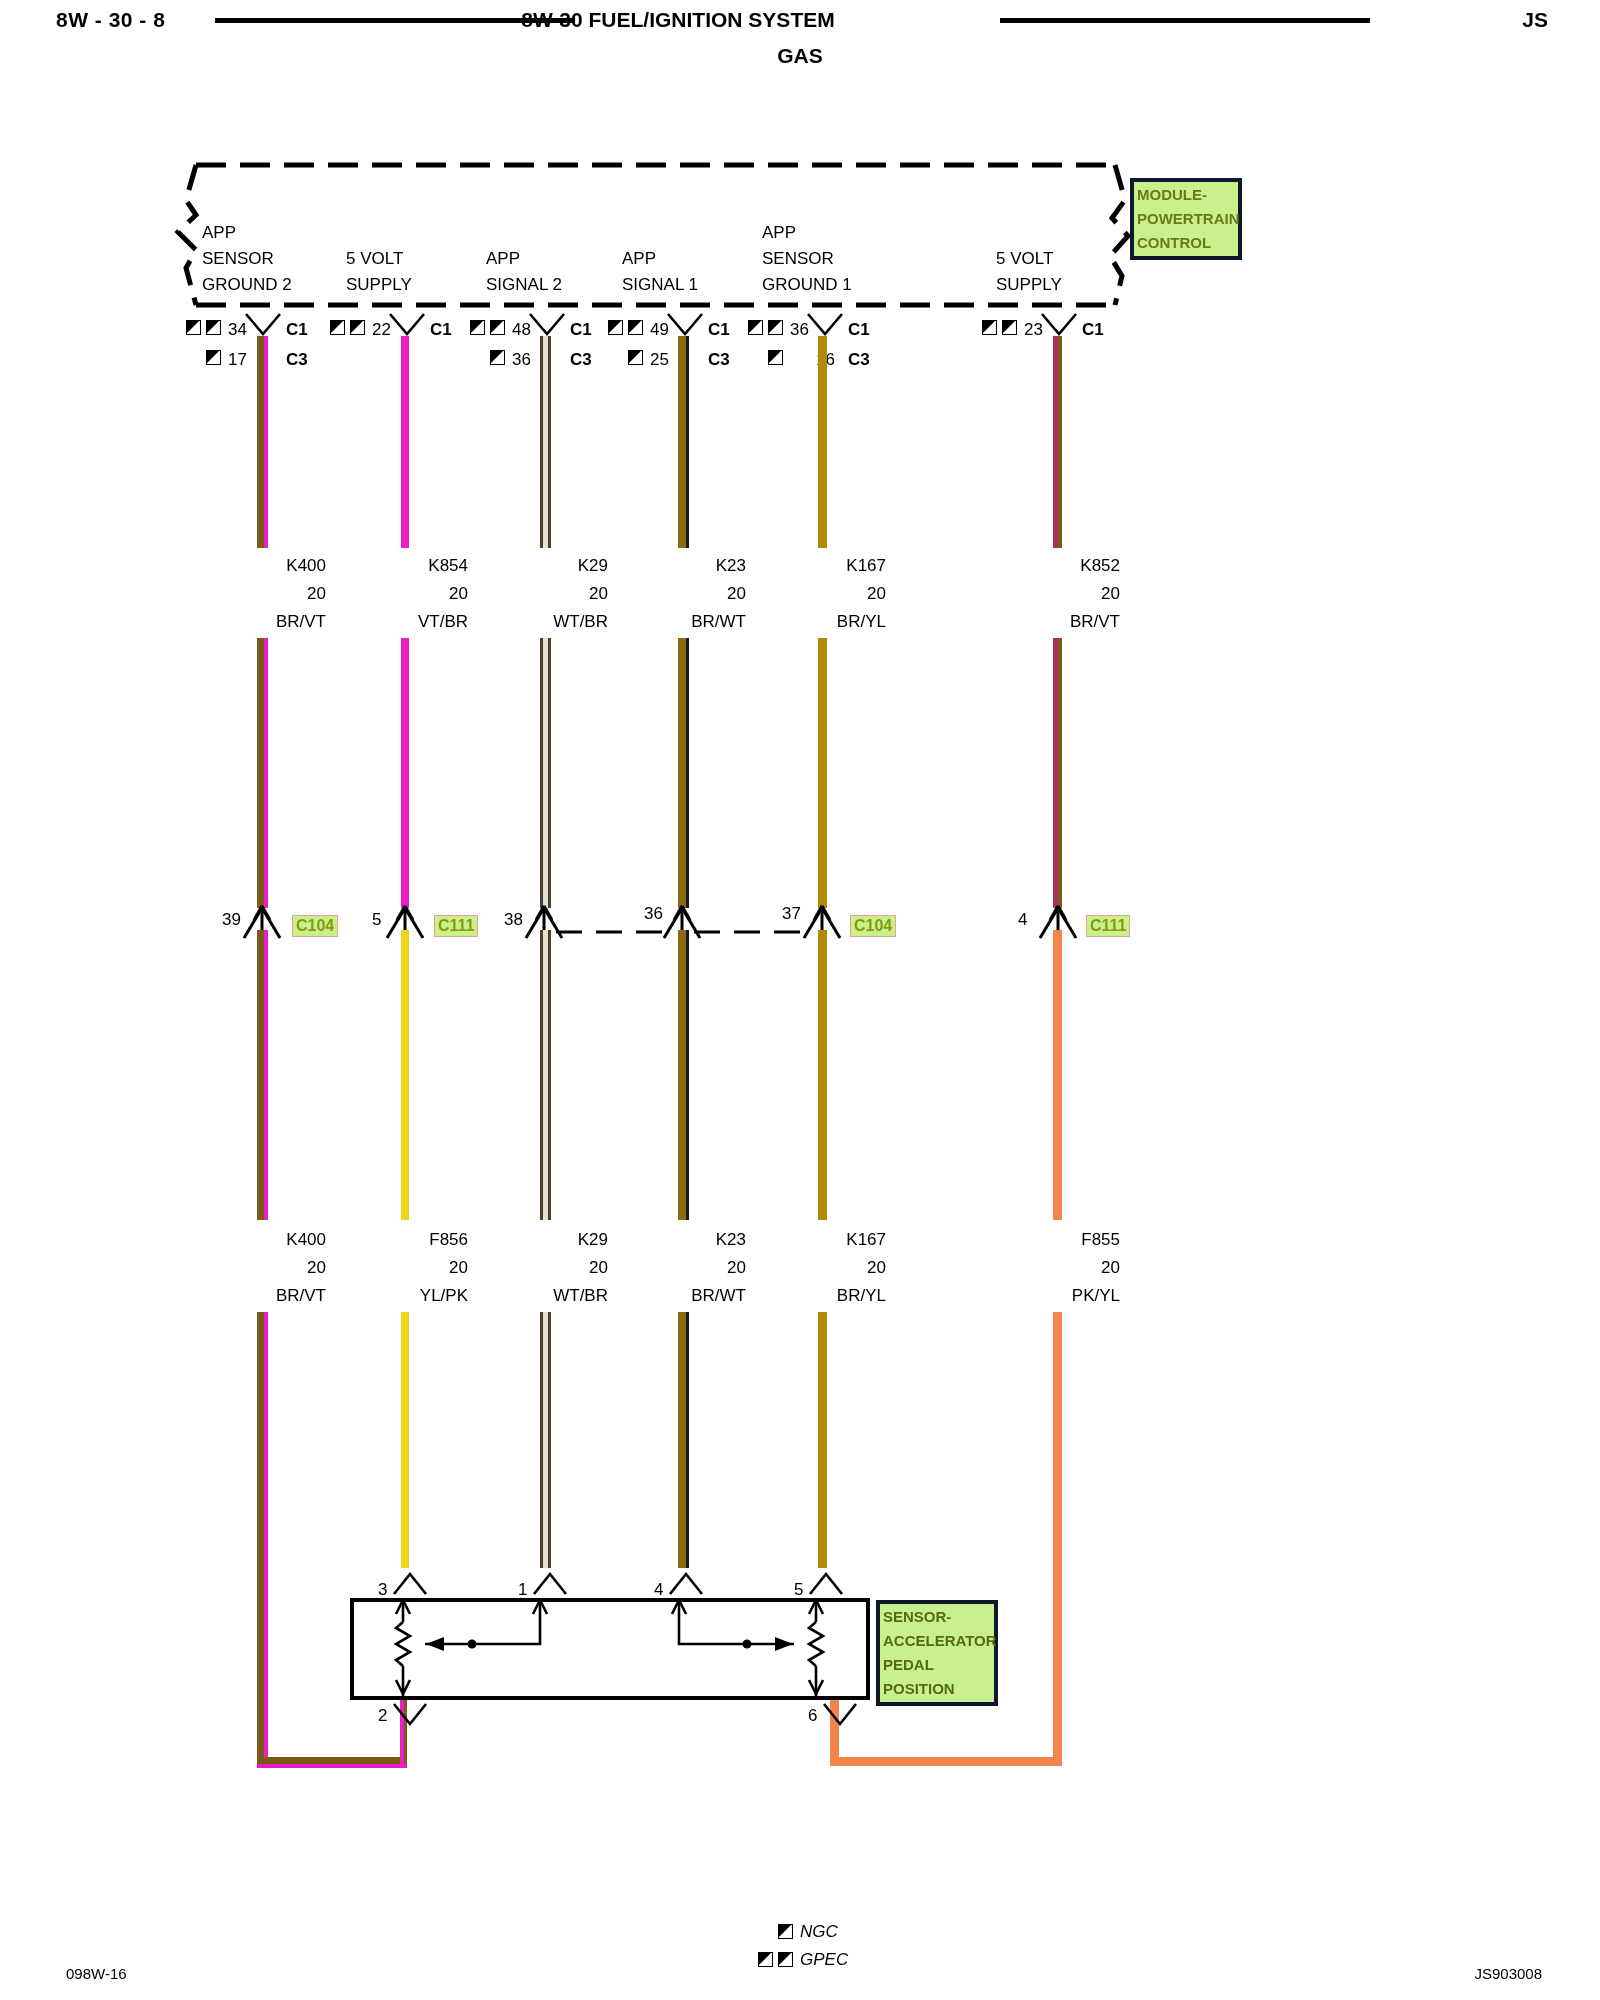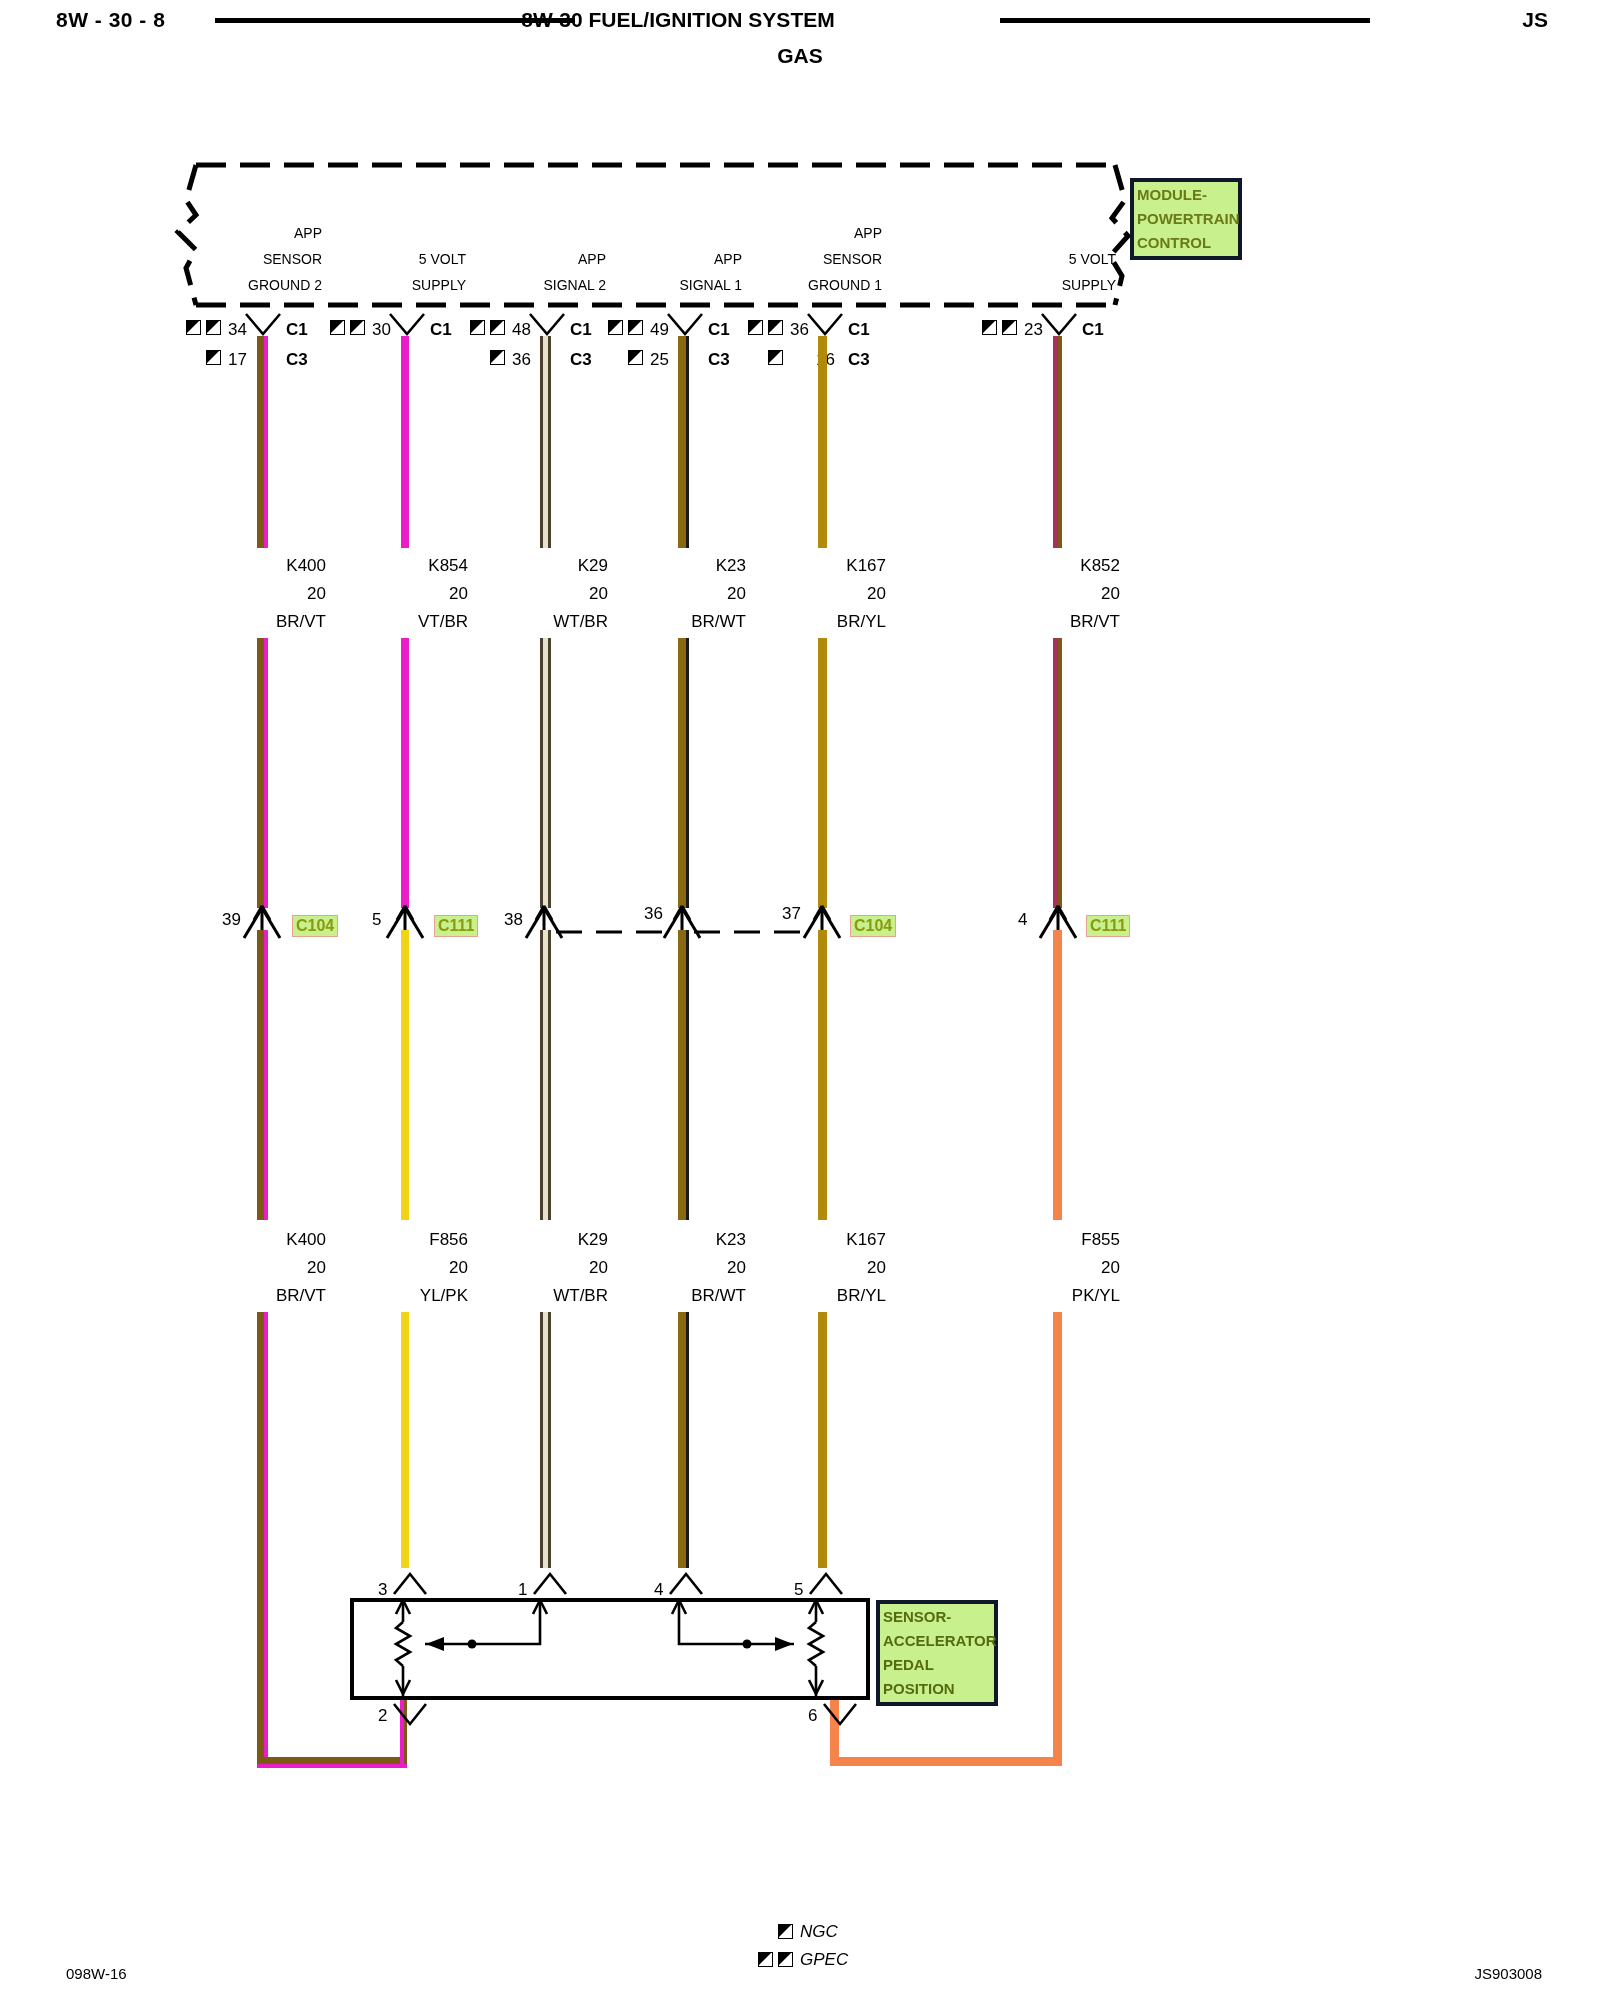--- a/index.html
+++ b/index.html
@@ -45,22 +45,22 @@
     color:#556b12;
     font-size:15px; font-weight:bold;
     line-height:24px;
     padding:1px 3px;
     white-space:pre-line;
   }
   .devlabel.pcm { color:#6a7a18; }
 
   
   .pinname {
-    position:absolute; text-align:right;
-    font-size:14px; line-height:26px; color:#000;
+    position:absolute; text-align:left;
+    font-size:17px; line-height:26px; color:#000;
     white-space:pre-line;
   }
 
   
   .mark {
     position:absolute; width:15px; height:15px;
     border:1.5px solid #000; background:#fff;
   }
   .mark::after{
     content:""; position:absolute; left:0; top:0;
@@ -175,21 +175,21 @@
     <div class="wire" style="left:264px; top:1312px; width:4px; height:452px; background:#ea1ec8;"></div>
     <div class="wire" style="left:257px; top:1757px; width:150px; height:7px; background:#7a5a14;"></div>
     <div class="wire" style="left:257px; top:1764px; width:150px; height:4px; background:#ea1ec8;"></div>
     <div class="wire" style="left:400px; top:1700px; width:7px; height:64px; background:#7a5a14;"></div>
     <div class="wire" style="left:400px; top:1700px; width:4px; height:64px; background:#ea1ec8;"></div>
   </div>
 
   <div>
     <div class="mark" style="left:330px; top:320px;"></div>
     <div class="mark" style="left:350px; top:320px;"></div>
-    <div class="pinnum" style="left:372px; top:320px;">30</div>
+    <div class="pinnum" style="left:372px; top:320px;">22</div>
     <svg style="left:388px;top:312px;width:38px;height:28px;">
       <path d="M2,2 L19,22 L36,2" fill="none" stroke="#000" stroke-width="2.6"></path>
     </svg>
     <div class="cref" style="left:430px; top:320px;">C1</div>
     <div class="wire" style="left:401px; top:336px; width:8px; height:212px; background:#ea1ec8;"></div>
     <div class="wdesc" style="left:342px; top:552px; width:126px;"><span>K854</span><br><span>20</span><br><span>VT/BR</span></div>
     <div class="wire" style="left:401px; top:638px; width:8px; height:270px; background:#ea1ec8;"></div>
     <div class="pinnum" style="left:372px; top:910px;">5</div>
     <svg style="left:383px;top:900px;width:44px;height:42px;">
       <path d="M4,38 L22,8 L40,38" fill="none" stroke="#000" stroke-width="3"></path>

